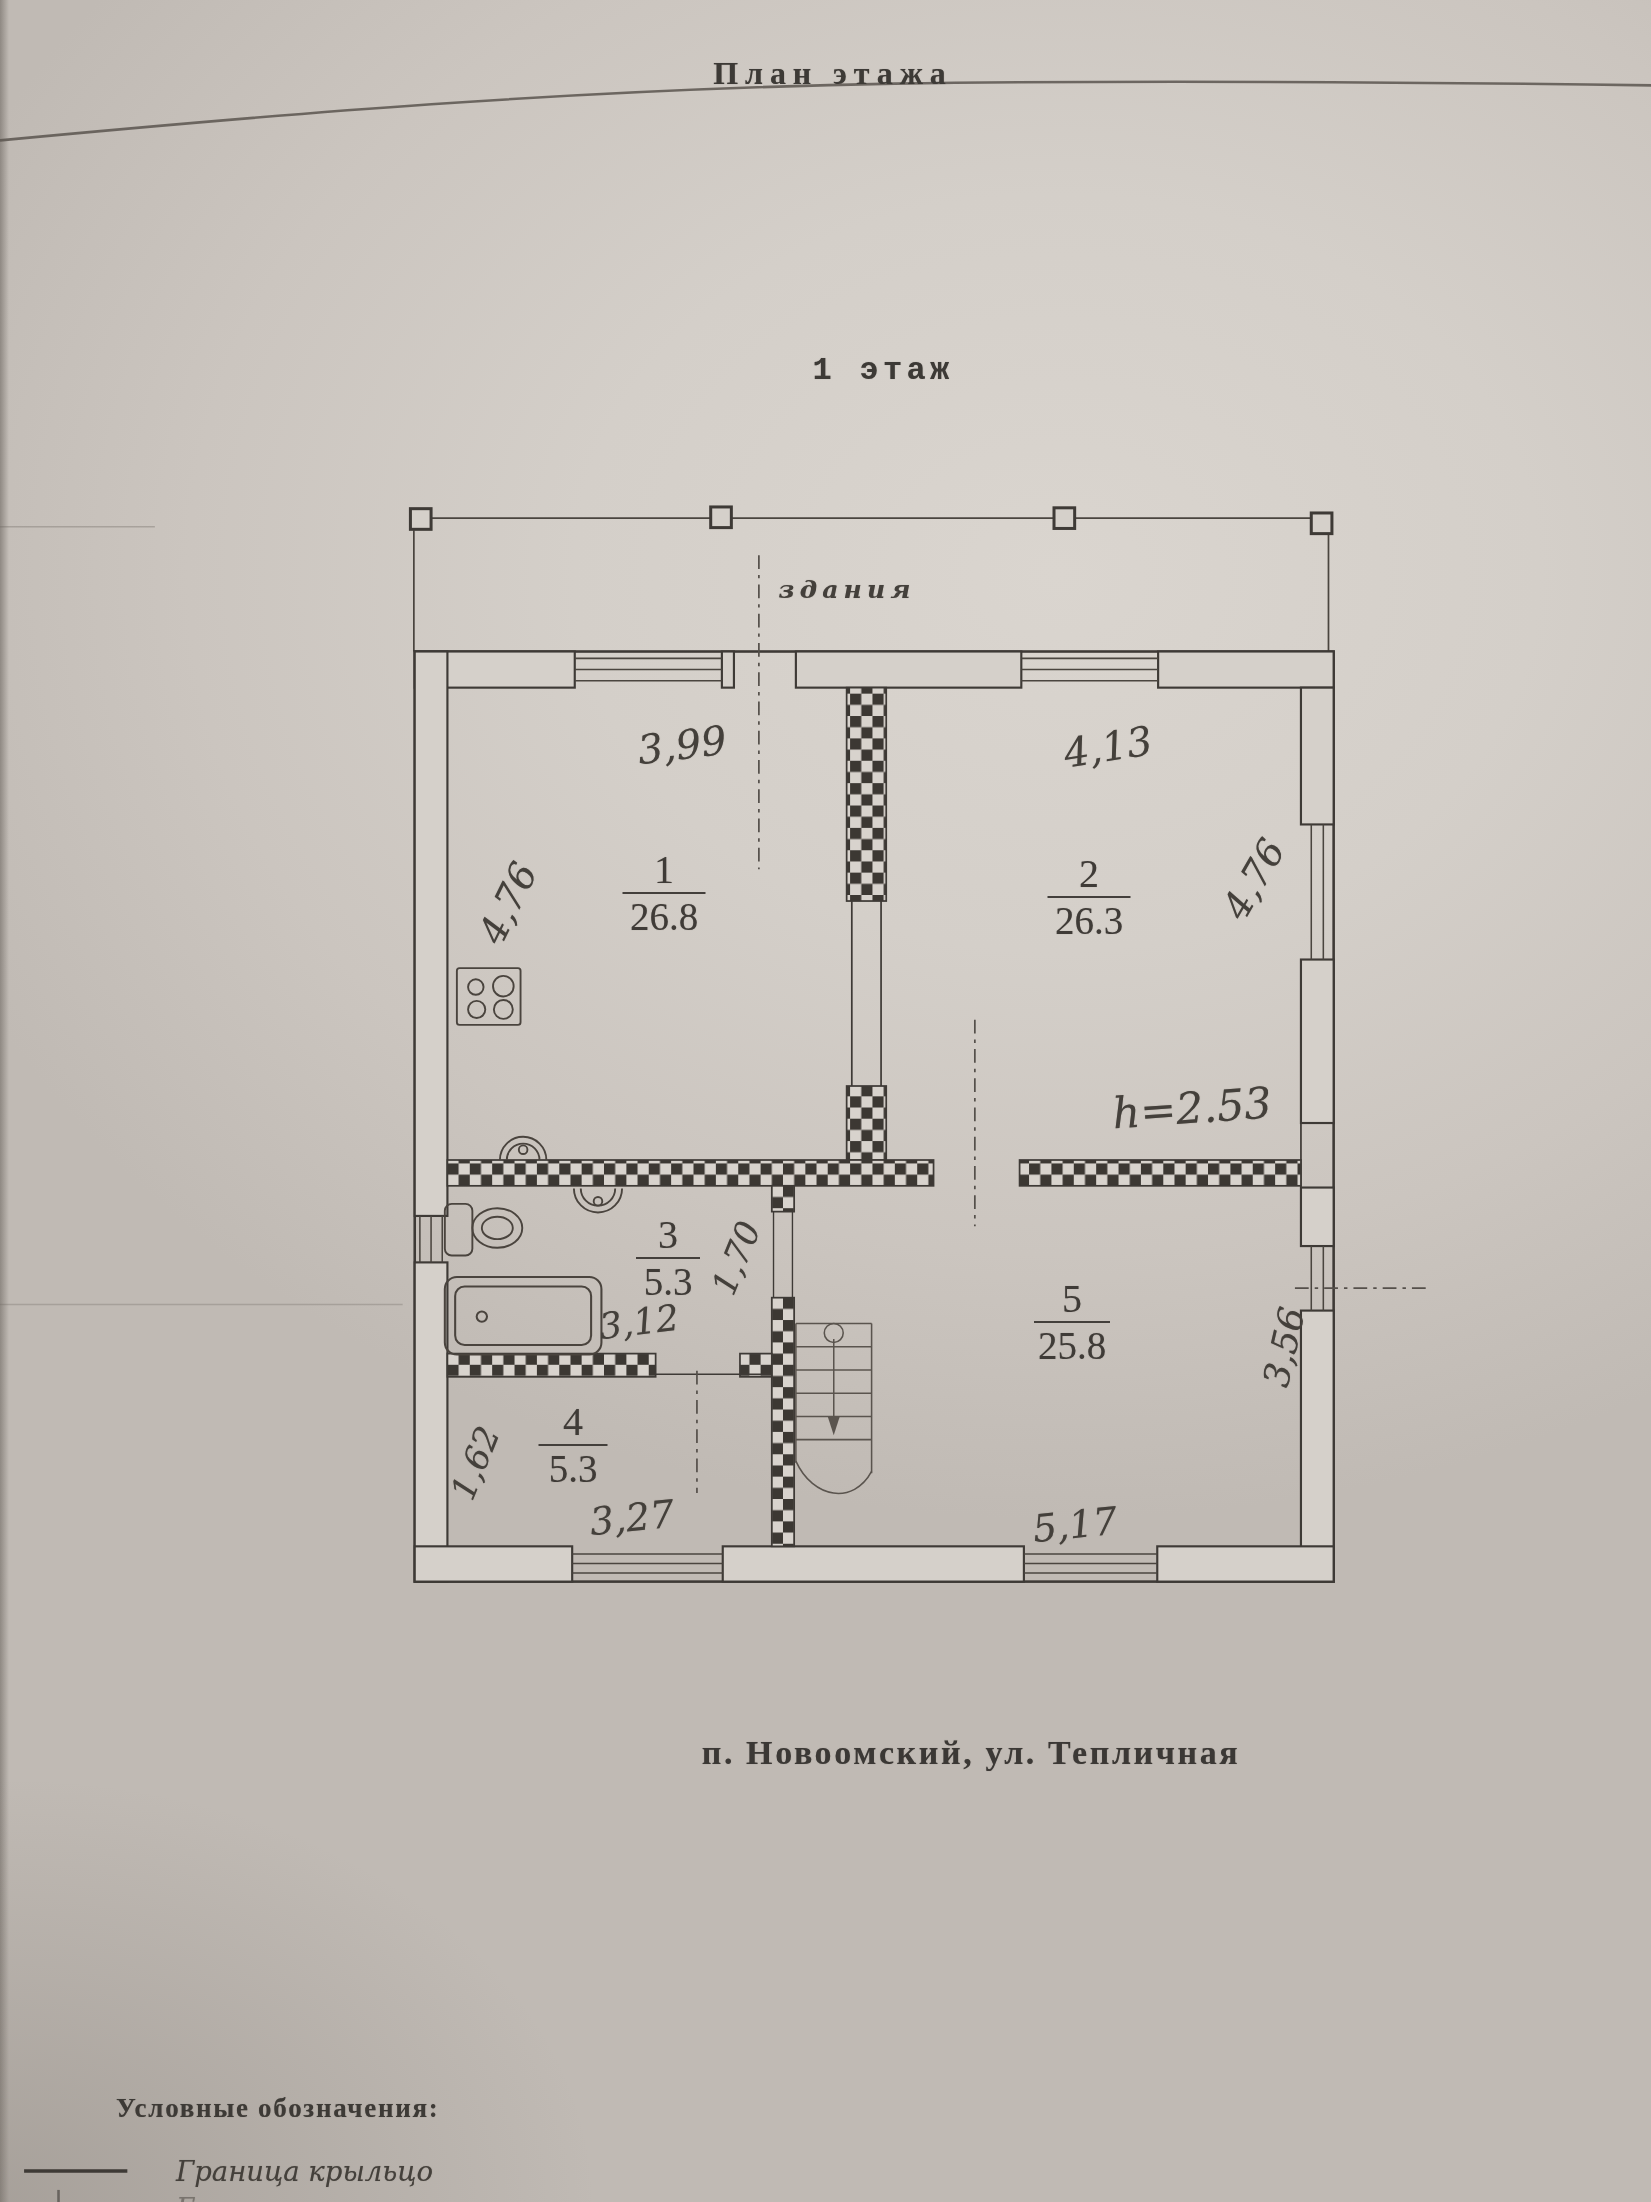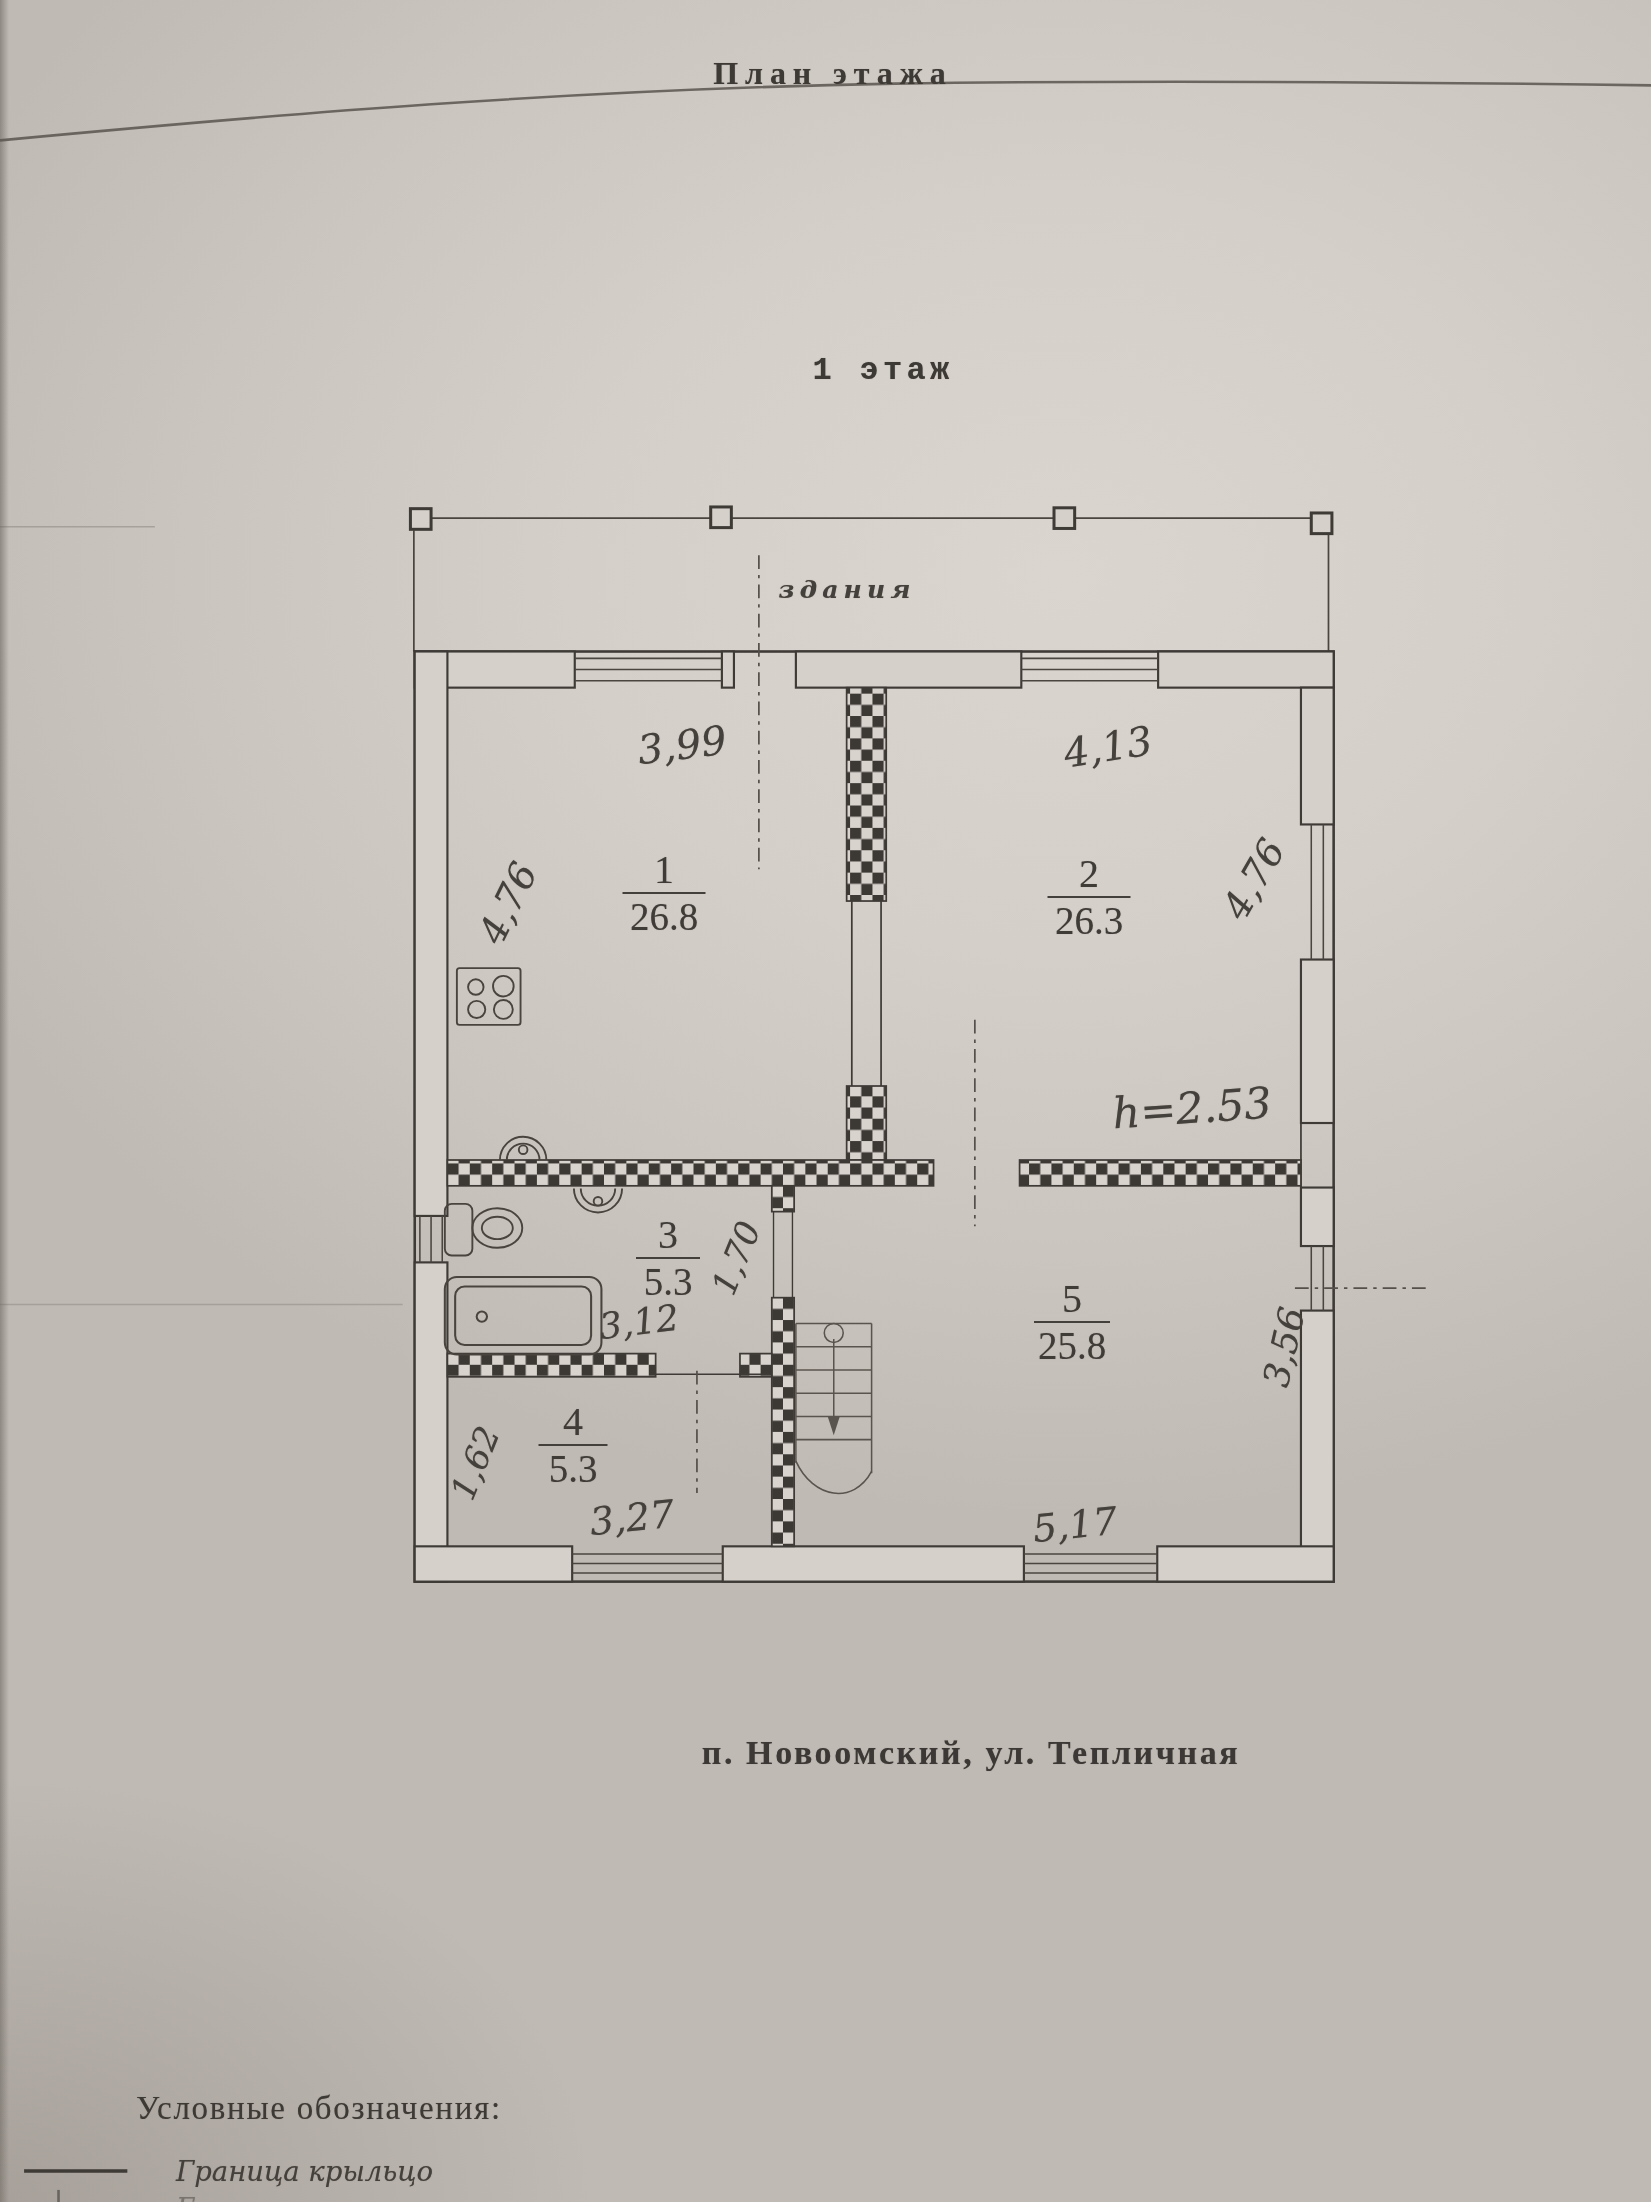--- a/index.html
+++ b/index.html
@@ -35,21 +35,21 @@
         font-family:"Liberation Serif",serif;text-shadow:0 0 0.9px rgba(68,62,56,.4);}
   .room .num{font-size:40px;line-height:40px;}
   .room .bar{border-top:2.6px solid #433f3b;margin:1.7px auto 3.4px auto;}
   .room .area{font-size:39px;line-height:40px;}
   .room1{left:664px;top:850px;} .room1 .bar{width:83px;}
   .room2{left:1089px;top:854px;} .room2 .bar{width:83px;}
   .room3{left:668px;top:1215px;} .room3 .bar{width:64px;}
   .room4{left:573px;top:1402px;} .room4 .bar{width:69px;}
   .room5{left:1072px;top:1279px;} .room5 .bar{width:76px;}
   .t-address{left:938px;top:1753px;font-size:34px;font-weight:bold;letter-spacing:2.6px;color:#3b3835;margin-left:33px;}
-  .t-legend-title{left:136px;top:2108px;transform:translate(0,-50%);font-size:33px;font-weight:normal;letter-spacing:1.7px;color:#3d3a36;}
+  .t-legend-title{left:116px;top:2108px;transform:translate(0,-50%);font-size:27px;font-weight:bold;letter-spacing:1.7px;color:#3d3a36;}
   .t-legend-1{left:176px;top:2171px;transform:translate(0,-50%);font-size:27.5px;}
   .t-legend-2{left:176px;top:2192px;transform:none;font-size:27.5px;height:10.3px;overflow:hidden;opacity:.5;filter:blur(0.3px);}
 </style>
 </head>
 <body>
 
 <div class="edge-shade"></div>
 <div class="corner-shade"></div>
 
 <svg class="plan" width="1652" height="2203" viewBox="0 0 1920 2560">

